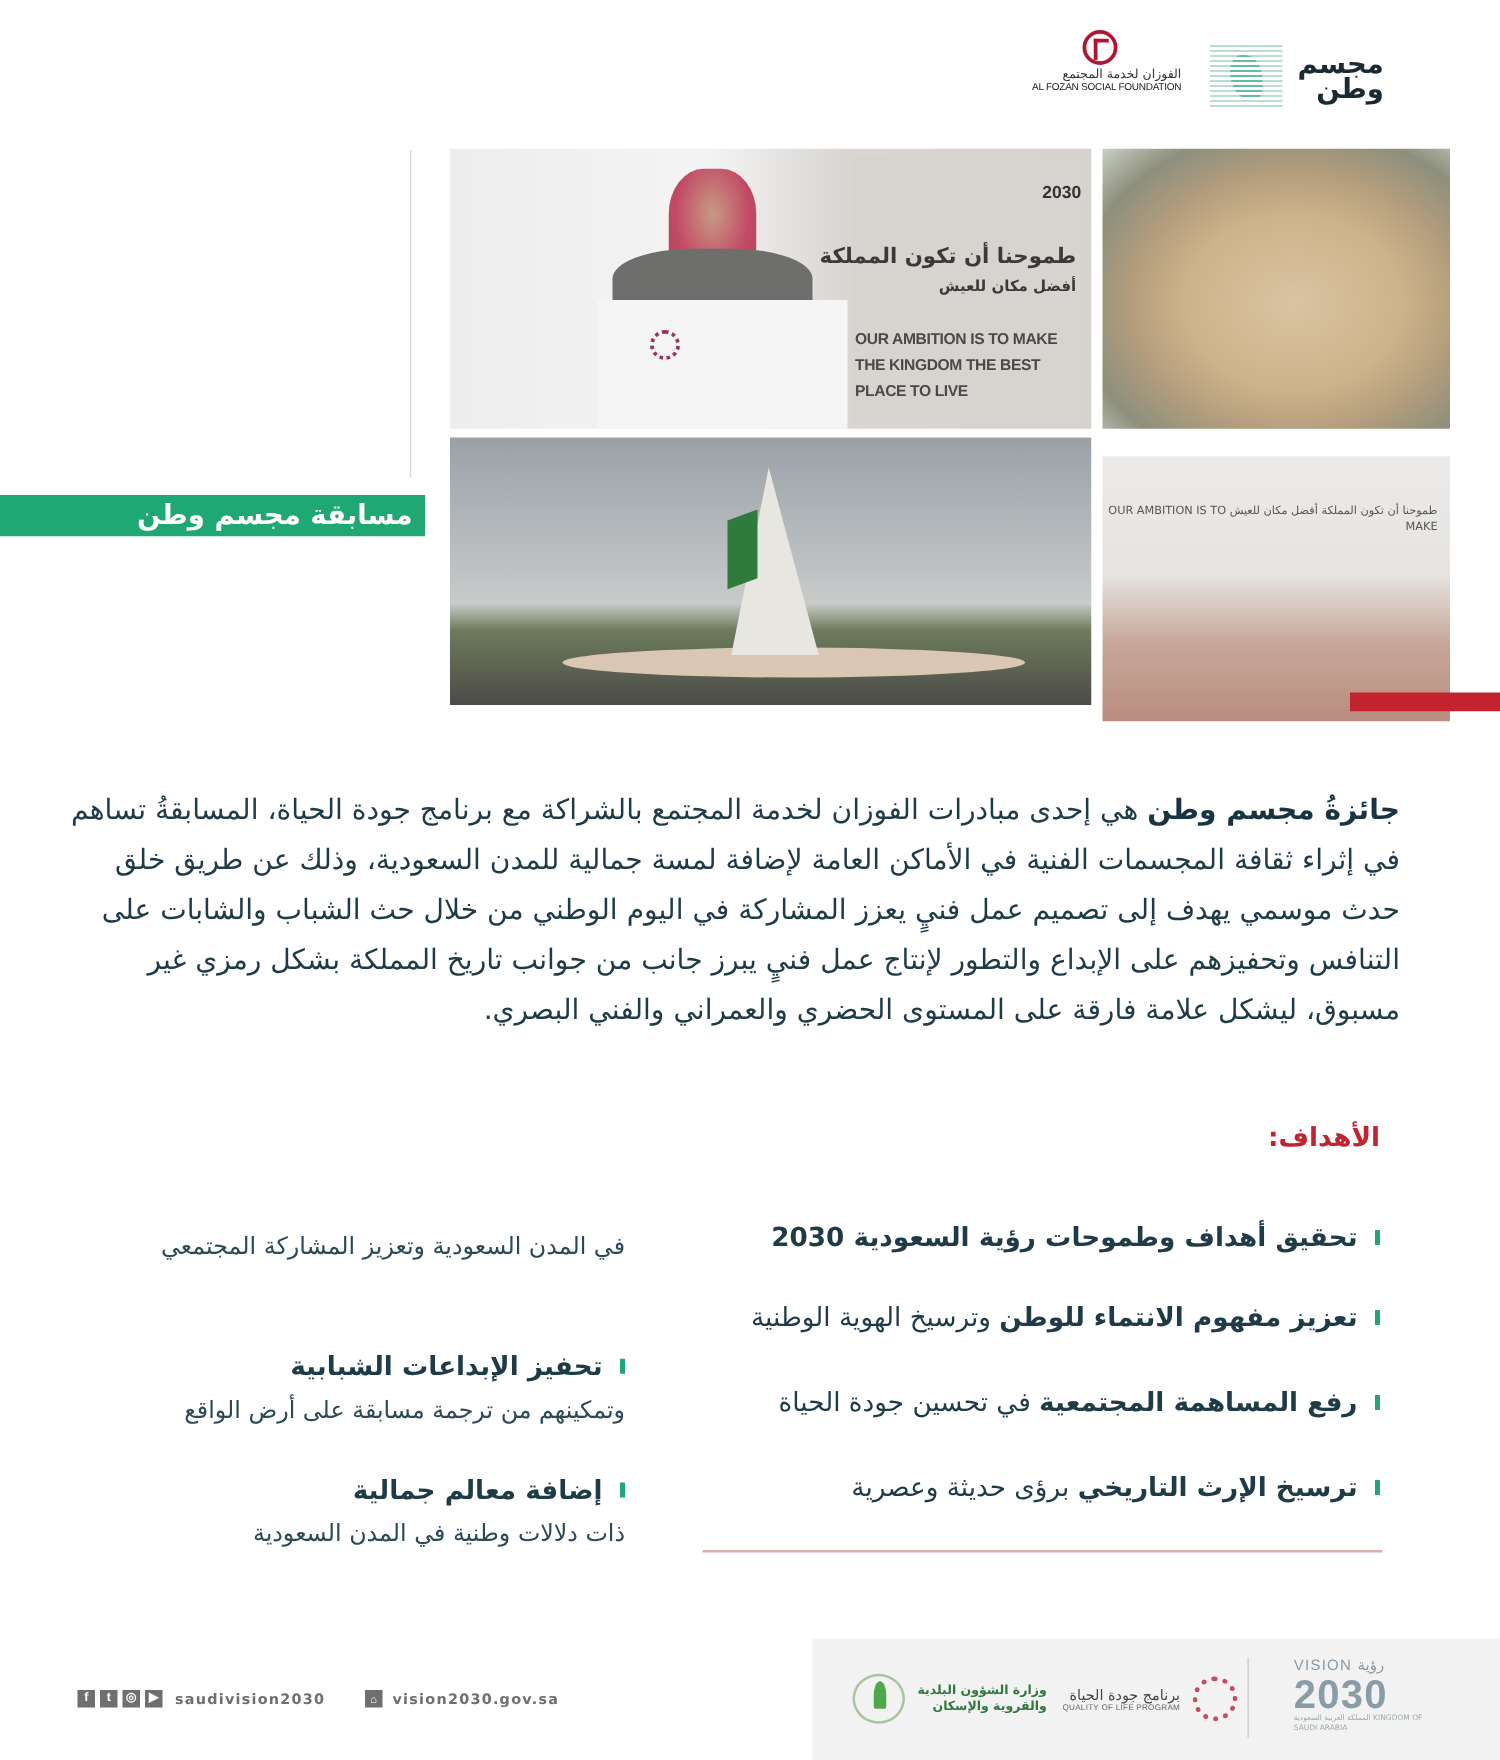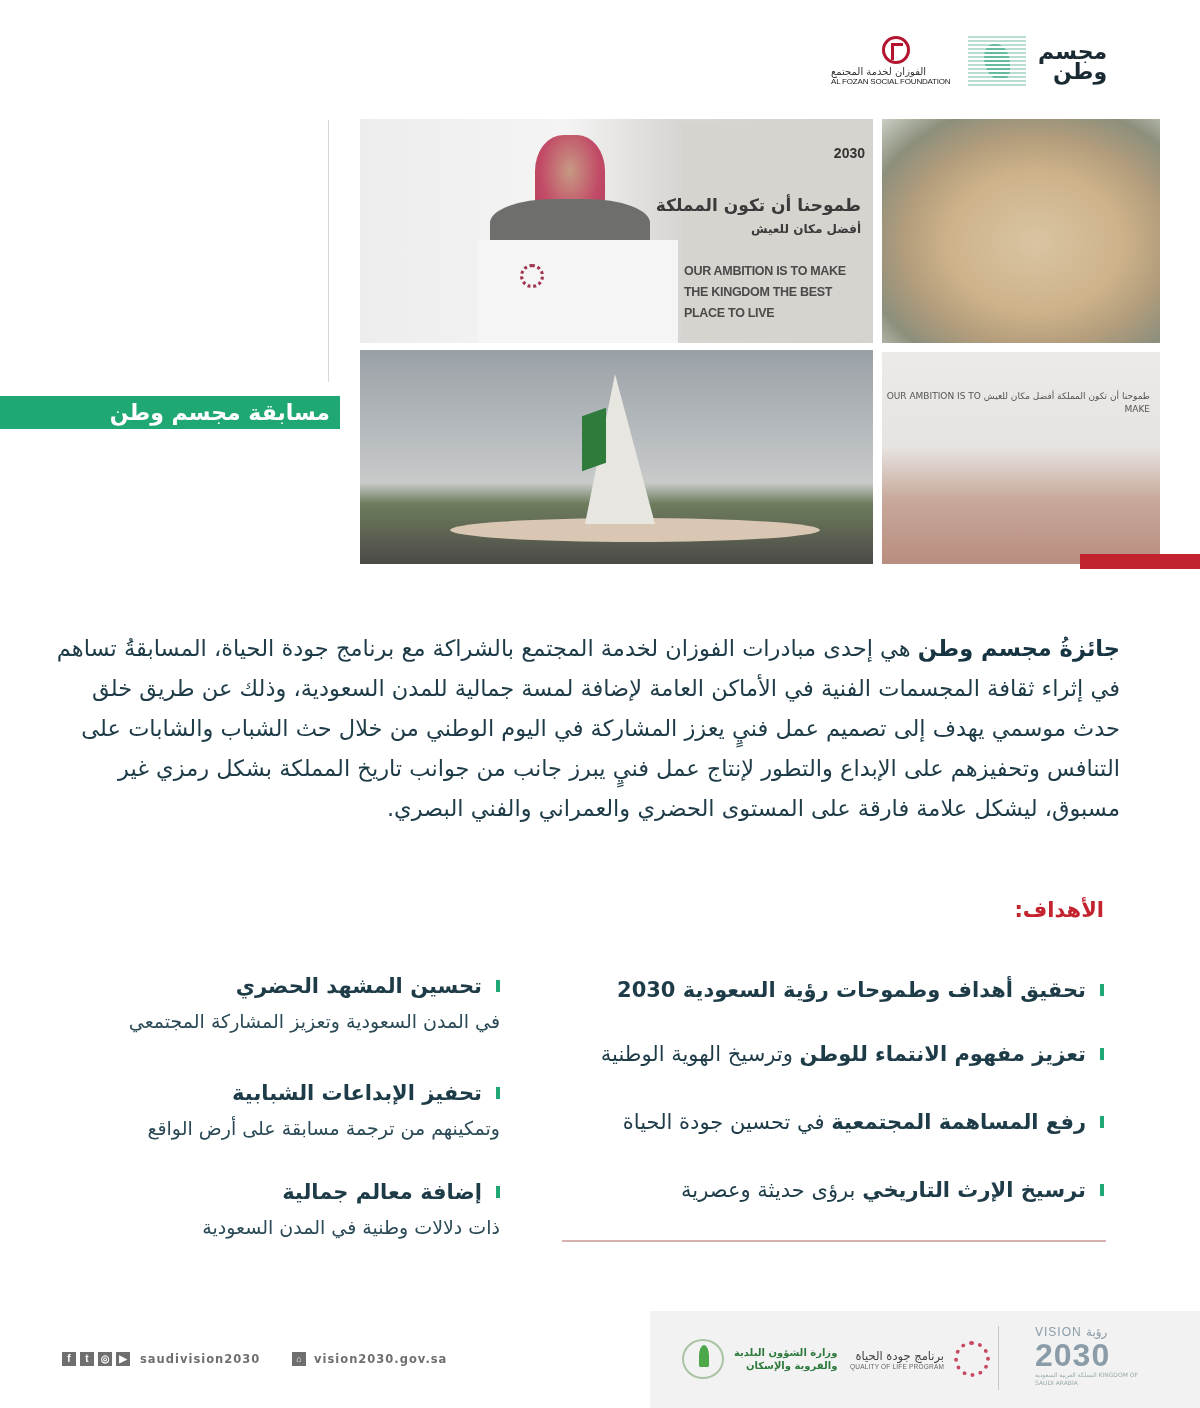--- a/index.html
+++ b/index.html
@@ -1,20 +1,20 @@
 <!DOCTYPE html>
 <html><head>
   <meta charset="utf-8">
   <style>
     * { box-sizing: border-box; margin: 0; padding: 0; }
     html, body { width: 1200px; height: 1408px; background: #ffffff; overflow: hidden; }
     body { position: relative; font-family: "DejaVu Sans", sans-serif; color: #1e3b48; }
 
     
-    .logo-fozan { position: absolute; left: 815px; top: 36px; width: 130px; height: 56px; text-align: left; margin-left: 16px; }
+    .logo-fozan { position: absolute; left: 815px; top: 24px; width: 130px; height: 56px; text-align: right; }
     .fozan-mark { width: 28px; height: 28px; margin: 0 auto; border-radius: 50%; border: 3px solid #b3152f; position: relative; }
     .fozan-mark::after { content: ""; position: absolute; left: 6px; top: 4px; width: 9px; height: 14px; border: 3px solid #b3152f; border-right: none; border-bottom: none; }
     .fozan-ar { font-size: 10px; color: #333; direction: rtl; margin-top: 2px; }
     .fozan-en { font-size: 8px; color: #222; letter-spacing: -0.2px; font-family: "Liberation Sans Narrow", "Liberation Sans", sans-serif; }
 
     .logo-wattan { position: absolute; left: 968px; top: 36px; width: 160px; height: 52px; display: flex; align-items: center; gap: 12px; }
     .wattan-map { width: 58px; height: 52px; background: repeating-linear-gradient(180deg, #b9ddd3 0 2px, #ffffff 2px 4px); position: relative; }
     .wattan-map::after { content: ""; position: absolute; left: 16px; top: 8px; width: 26px; height: 36px; background: repeating-linear-gradient(180deg, #3fae8a 0 2px, transparent 2px 4px); border-radius: 40% 60% 30% 70%; opacity: 0.7; }
     .wattan-text { font-size: 22px; line-height: 20px; color: #1a2a33; direction: rtl; font-weight: bold; letter-spacing: 1px; }
 
@@ -23,21 +23,21 @@
 
     
     .title-banner { position: absolute; left: 0; top: 396px; width: 340px; height: 33px; background: #1fa874; display: flex; align-items: center; justify-content: flex-end; padding-right: 10px; }
     .title-banner span { color: #fff; font-size: 22px; font-weight: bold; direction: rtl; }
 
     
     .photo { position: absolute; overflow: hidden; }
     .ph1 { left: 360px; top: 119px; width: 513px; height: 224px; background: linear-gradient(90deg, #ededed 0%, #f4f4f4 40%, #d8d5d2 62%, #d6d2ce 100%); }
     .ph2 { left: 882px; top: 119px; width: 278px; height: 224px; background: radial-gradient(ellipse at 55% 55%, #d9c4a2 0%, #cdb38a 40%, #b39d7c 60%, #8d8f7c 80%, #c8cfc4 100%); }
     .ph3 { left: 360px; top: 350px; width: 513px; height: 214px; background: linear-gradient(180deg, #9aa1a6 0%, #bbbfc2 45%, #c8cbc9 62%, #6d7c5c 72%, #4c4a48 100%); }
-    .ph4 { left: 882px; top: 352px; width: 278px; height: 212px; background: linear-gradient(180deg, #ecebea 0%, #e6e3e0 45%, #c7a89a 70%, #b98d7f 100%); }
+    .ph4 { left: 882px; top: 365px; width: 278px; height: 212px; background: linear-gradient(180deg, #ecebea 0%, #e6e3e0 45%, #c7a89a 70%, #b98d7f 100%); }
     .red-bar { position: absolute; left: 1080px; top: 554px; width: 120px; height: 15px; background: #c3232f; }
 
     
     .ph1 .board { position: absolute; left: 322px; top: 6px; width: 184px; height: 214px; background: #d7d3cf; }
     .ph1 .board-ar1 { position: absolute; right: 12px; top: 76px; font-size: 17px; color: #3a3a3a; direction: rtl; font-weight: bold; }
     .ph1 .board-ar2 { position: absolute; right: 12px; top: 103px; font-size: 12px; color: #3a3a3a; direction: rtl; font-weight: bold; }
     .ph1 .board-en { position: absolute; left: 322px; top: 142px; width: 180px; font-size: 12.5px; line-height: 21px; color: #4a4a4a; font-family: "Liberation Sans", sans-serif; font-weight: bold; letter-spacing: -0.3px; padding-left: 2px; }
     .ph1 .board-2030 { position: absolute; right: 8px; top: 26px; font-size: 14px; color: #333; font-weight: bold; font-family: "Liberation Sans", sans-serif; }
     .ph1 .speaker-head { position: absolute; left: 175px; top: 16px; width: 70px; height: 90px; background: radial-gradient(ellipse at 50% 40%, #c79a84 0%, #c24a66 60%, #b0405a 100%); border-radius: 40% 40% 30% 30%; }
     .ph1 .speaker-body { position: absolute; left: 130px; top: 80px; width: 160px; height: 60px; background: #6e6e6c; border-radius: 40% 40% 0 0; }
@@ -158,21 +158,20 @@
   <span class="bullet"></span><span class="g-text"><b>تعزيز مفهوم الانتماء للوطن</b><span> وترسيخ الهوية الوطنية</span></span>
 </div>
 <div class="goal g-r3">
   <span class="bullet"></span><span class="g-text"><b>رفع المساهمة المجتمعية</b><span> في تحسين جودة الحياة</span></span>
 </div>
 <div class="goal g-r4">
   <span class="bullet"></span><span class="g-text"><b>ترسيخ الإرث التاريخي</b><span> برؤى حديثة وعصرية</span></span>
 </div>
 
 <div class="goal g-l1">
-  <div><span class="bullet"></span><span class="g-text"><b>تحسين المشهد الحضري</b></span></div>
   <div class="g-sub">في المدن السعودية وتعزيز المشاركة المجتمعي</div>
 </div>
 <div class="goal g-l2">
   <div><span class="bullet"></span><span class="g-text"><b>تحفيز الإبداعات الشبابية</b></span></div>
   <div class="g-sub">وتمكينهم من ترجمة مسابقة على أرض الواقع</div>
 </div>
 <div class="goal g-l3">
   <div><span class="bullet"></span><span class="g-text"><b>إضافة معالم جمالية</b></span></div>
   <div class="g-sub">ذات دلالات وطنية في المدن السعودية</div>
 </div>

